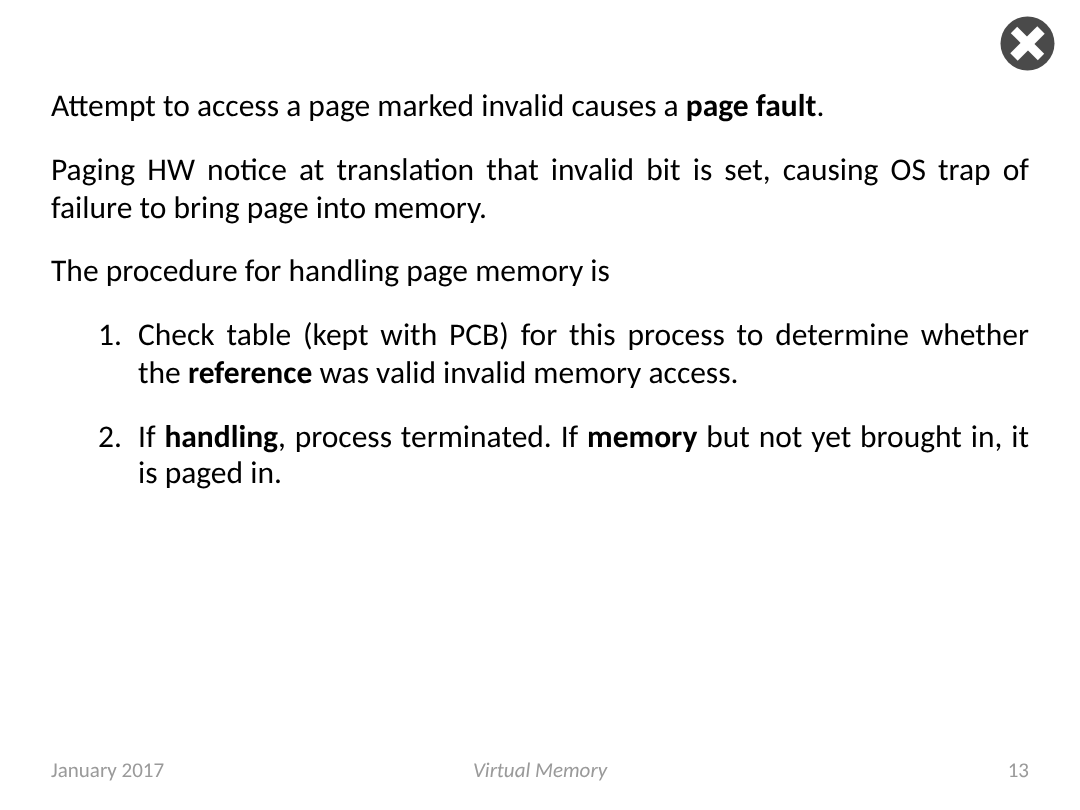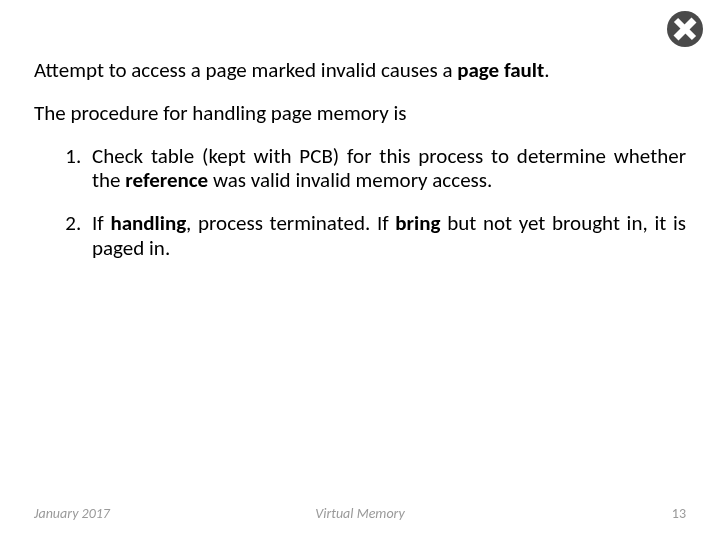--- a/index.html
+++ b/index.html
@@ -58,21 +58,21 @@
     position: absolute;
     left: 34px;
     right: 34px;
     bottom: 18px;
     display: flex;
     justify-content: space-between;
     align-items: baseline;
     font-size: 14px;
     color: #9a9a9a;
   }
-  .footer .date { font-style: italic; }
+  .footer .date { }
   .footer .center {
     position: absolute;
     left: 0;
     right: 0;
     text-align: center;
     font-style: italic;
   }
   .footer .pagenum {
     text-align: left;
   }
@@ -92,29 +92,30 @@
       <path d="M24 24 L32 32" stroke="#ffffff" stroke-width="6" stroke-linecap="butt"></path>
     </svg>
   </div>
 
   <div class="content">
 
     <p class="para">
       <span>Attempt to access a page marked invalid causes a </span><b>page fault</b><span>.</span>
     </p>
 
+    <p class="para">Paging HW notice at translation that invalid bit is set, causing OS trap of failure to bring page into memory.</p>
 
     <p class="para left">The procedure for handling page memory is</p>
 
     <ol class="numlist">
       <li>
         <span>Check table (kept with PCB) for this process to determine whether the </span><b>reference</b><span> was valid invalid memory access.</span>
       </li>
       <li>
-        <span>If </span><b>handling</b><span>, process terminated. If </span><b>bring</b><span> but not yet brought in, it is paged in.</span>
+        <span>If </span><b>handling</b><span>, process terminated. If </span><b>memory</b><span> but not yet brought in, it is paged in.</span>
       </li>
     </ol>
 
   </div>
 
   <div class="footer">
     <span class="date">January 2017</span>
     <span class="center">Virtual Memory</span>
     <span class="pagenum">13</span>
   </div>

